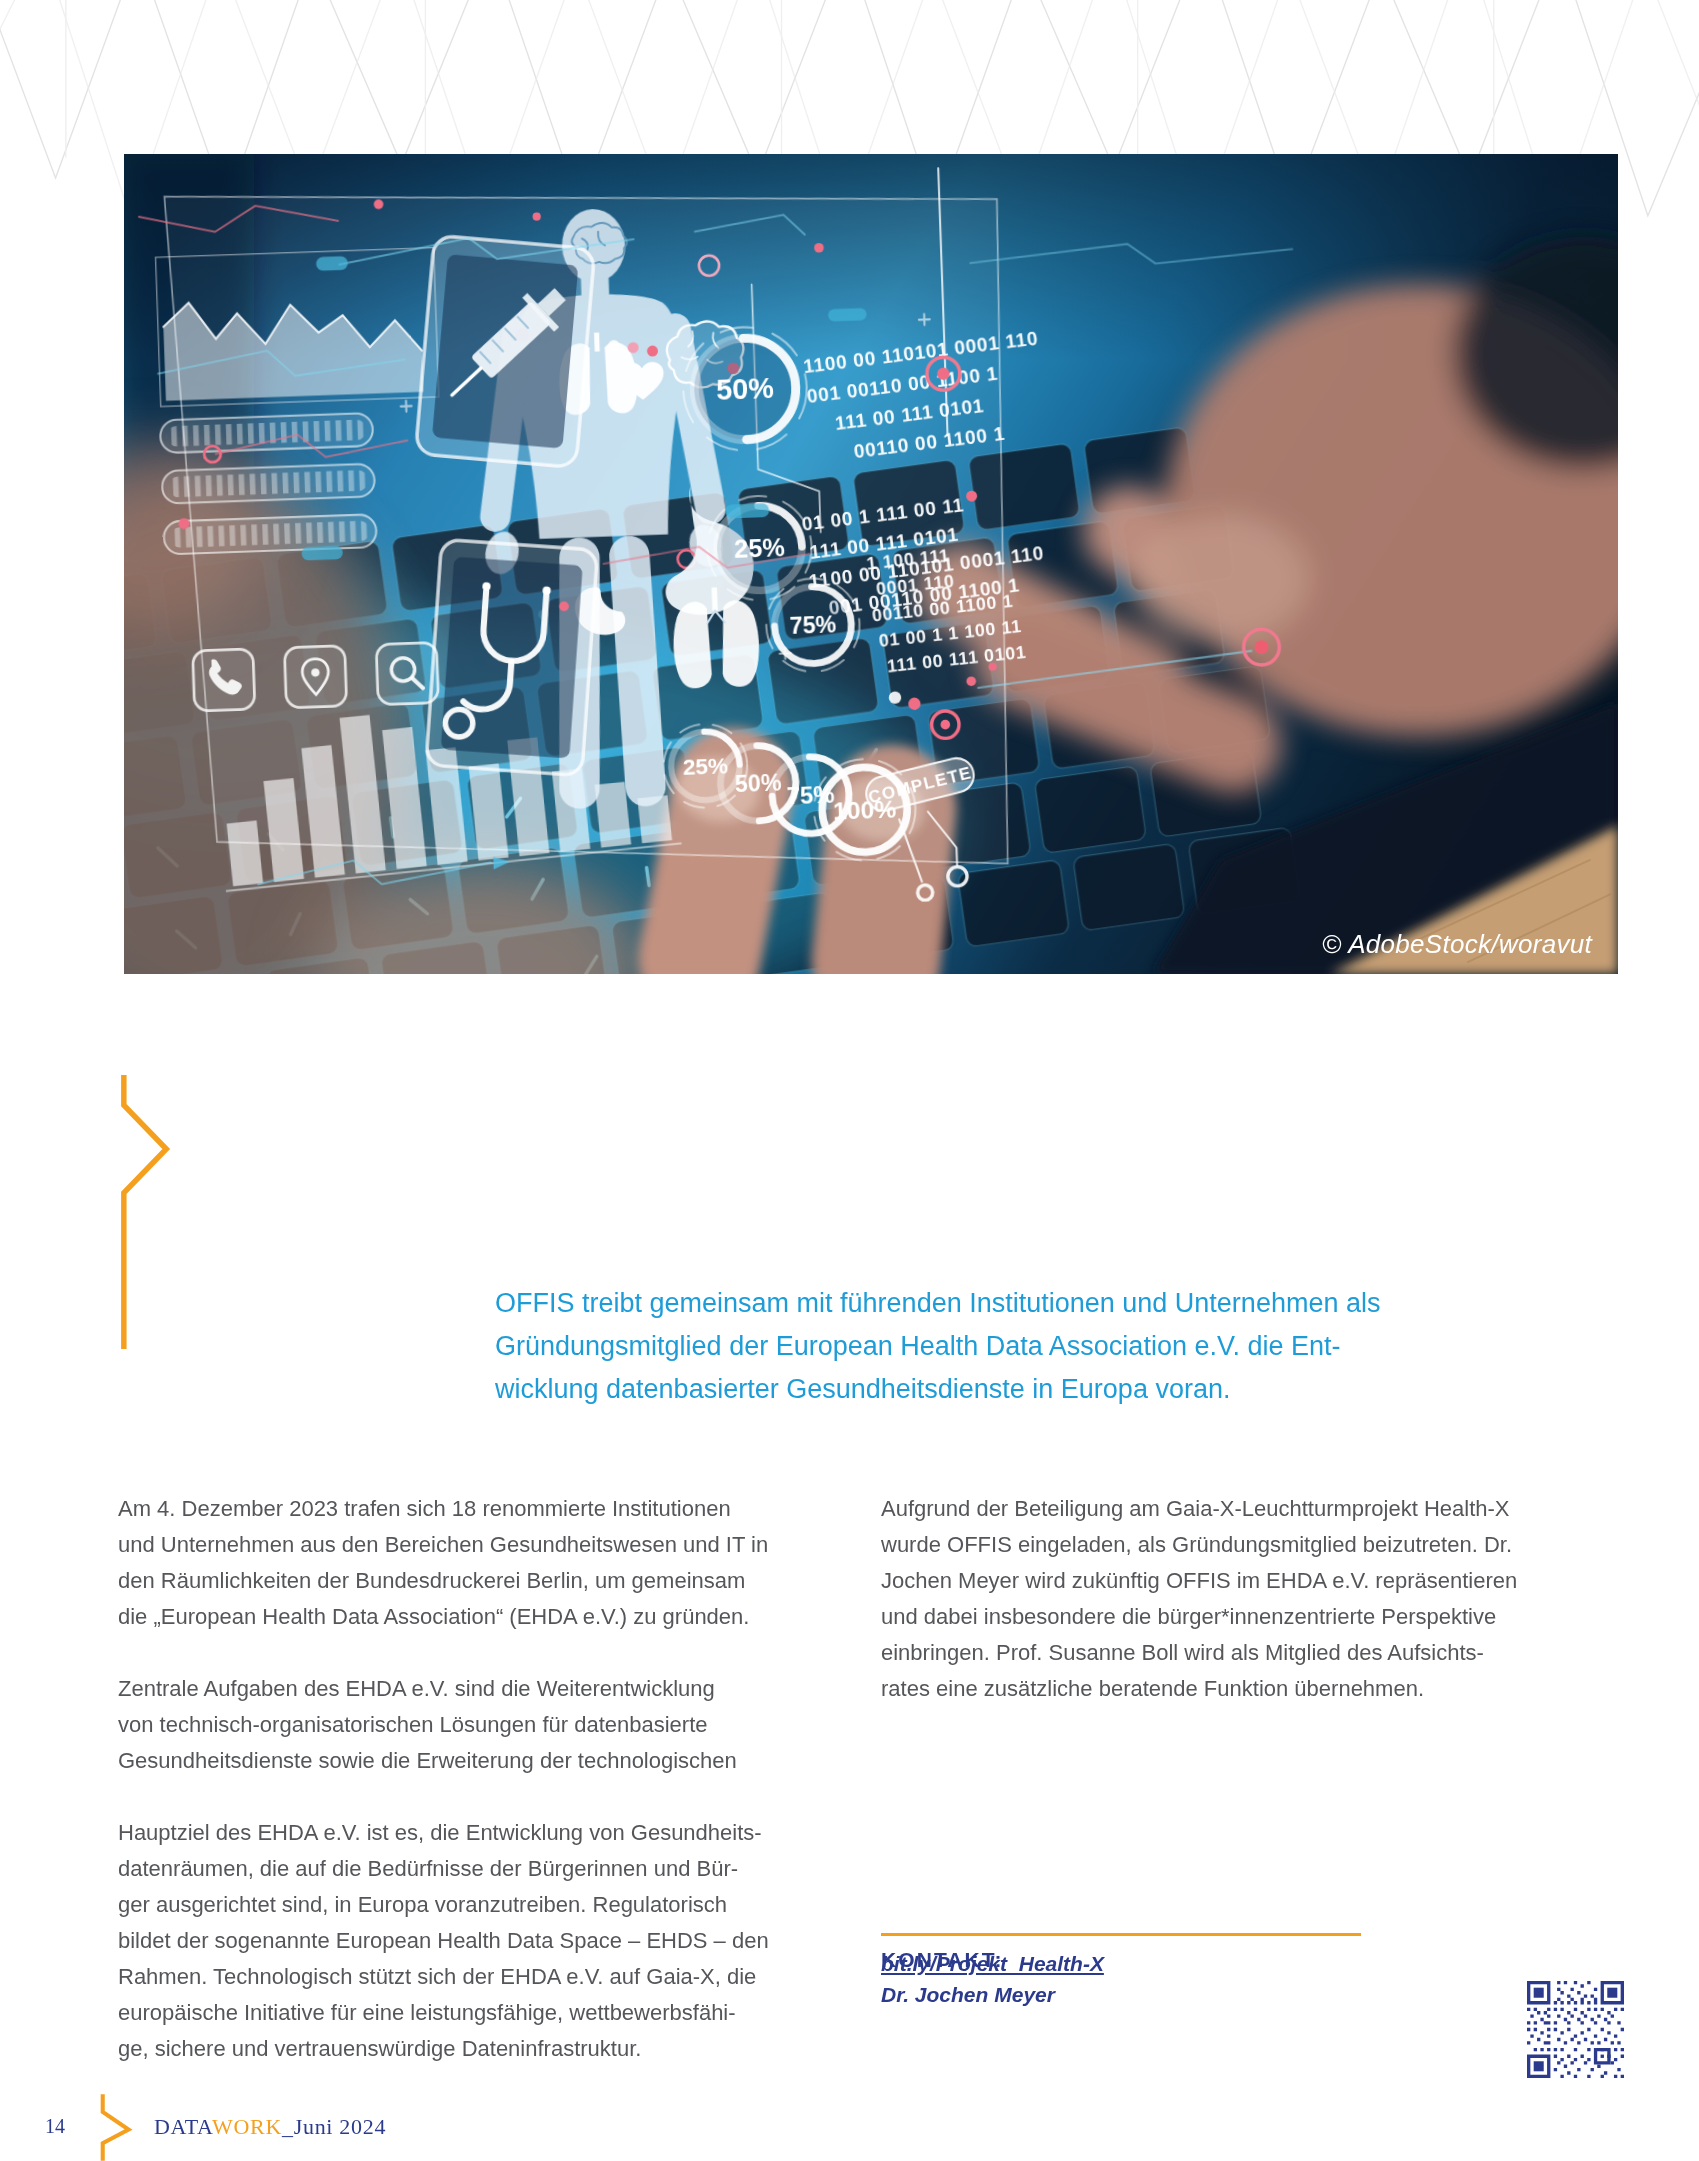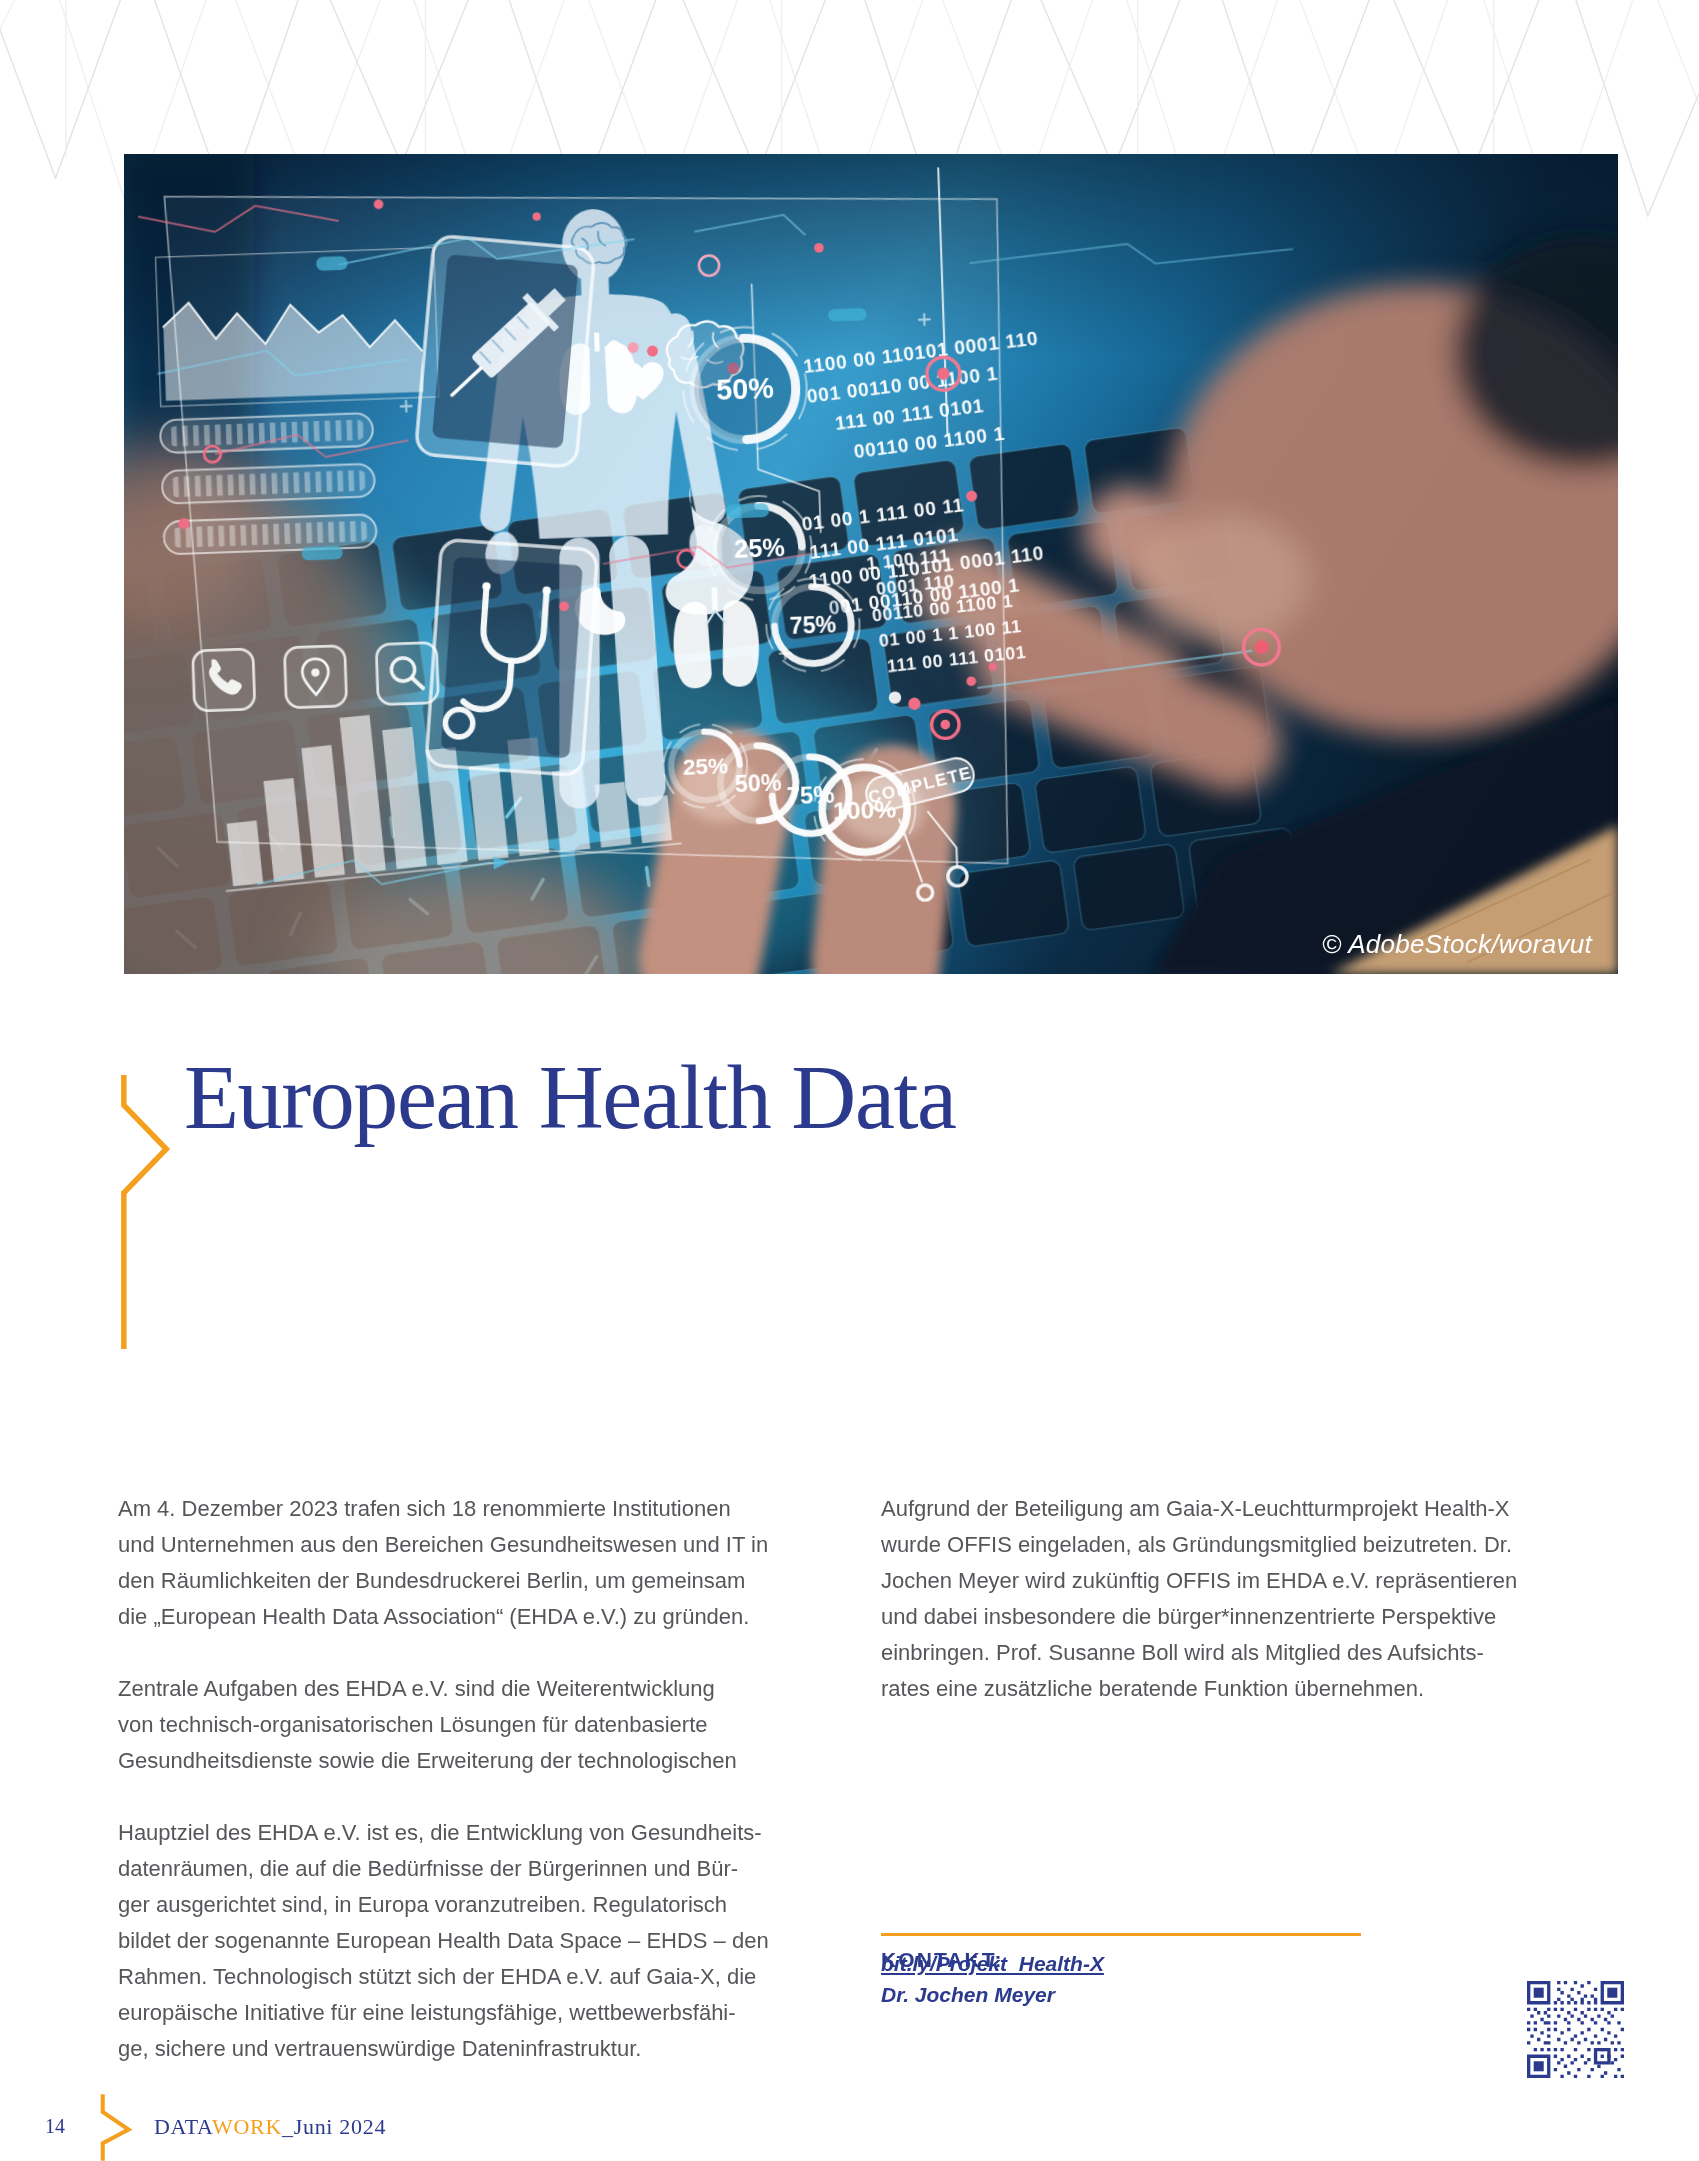--- a/index.html
+++ b/index.html
@@ -455,23 +455,25 @@
       </g>
     </svg>
     <div class="credit">© AdobeStock/woravut</div>
   </div>
 
   <svg class="bracket" width="55" height="274" viewBox="0 0 80 400">
     <polyline points="4,0 4,44 66,108 4,172 4,400" fill="none" stroke="#F4A01E" stroke-width="8"></polyline>
   </svg>
 
   <h1>
-    <span>European Health Data</span>
   </h1>
 
+  <p class="lead">OFFIS treibt gemeinsam mit führenden Institutionen und Unternehmen als
+Gründungsmitglied der European Health Data Association e.V. die Ent-
+wicklung datenbasierter Gesundheitsdienste in Europa voran.</p>
 
   <div class="col left">
     <p>Am 4. Dezember 2023 trafen sich 18 renommierte Institutionen
 und Unternehmen aus den Bereichen Gesundheitswesen und IT in
 den Räumlichkeiten der Bundesdruckerei Berlin, um gemeinsam
 die „European Health Data Association“ (EHDA e.V.) zu gründen.</p>
     <p>Zentrale Aufgaben des EHDA e.V. sind die Weiterentwicklung
 von technisch-organisatorischen Lösungen für datenbasierte
 Gesundheitsdienste sowie die Erweiterung der technologischen</p>
     <p>Hauptziel des EHDA e.V. ist es, die Entwicklung von Gesundheits-

